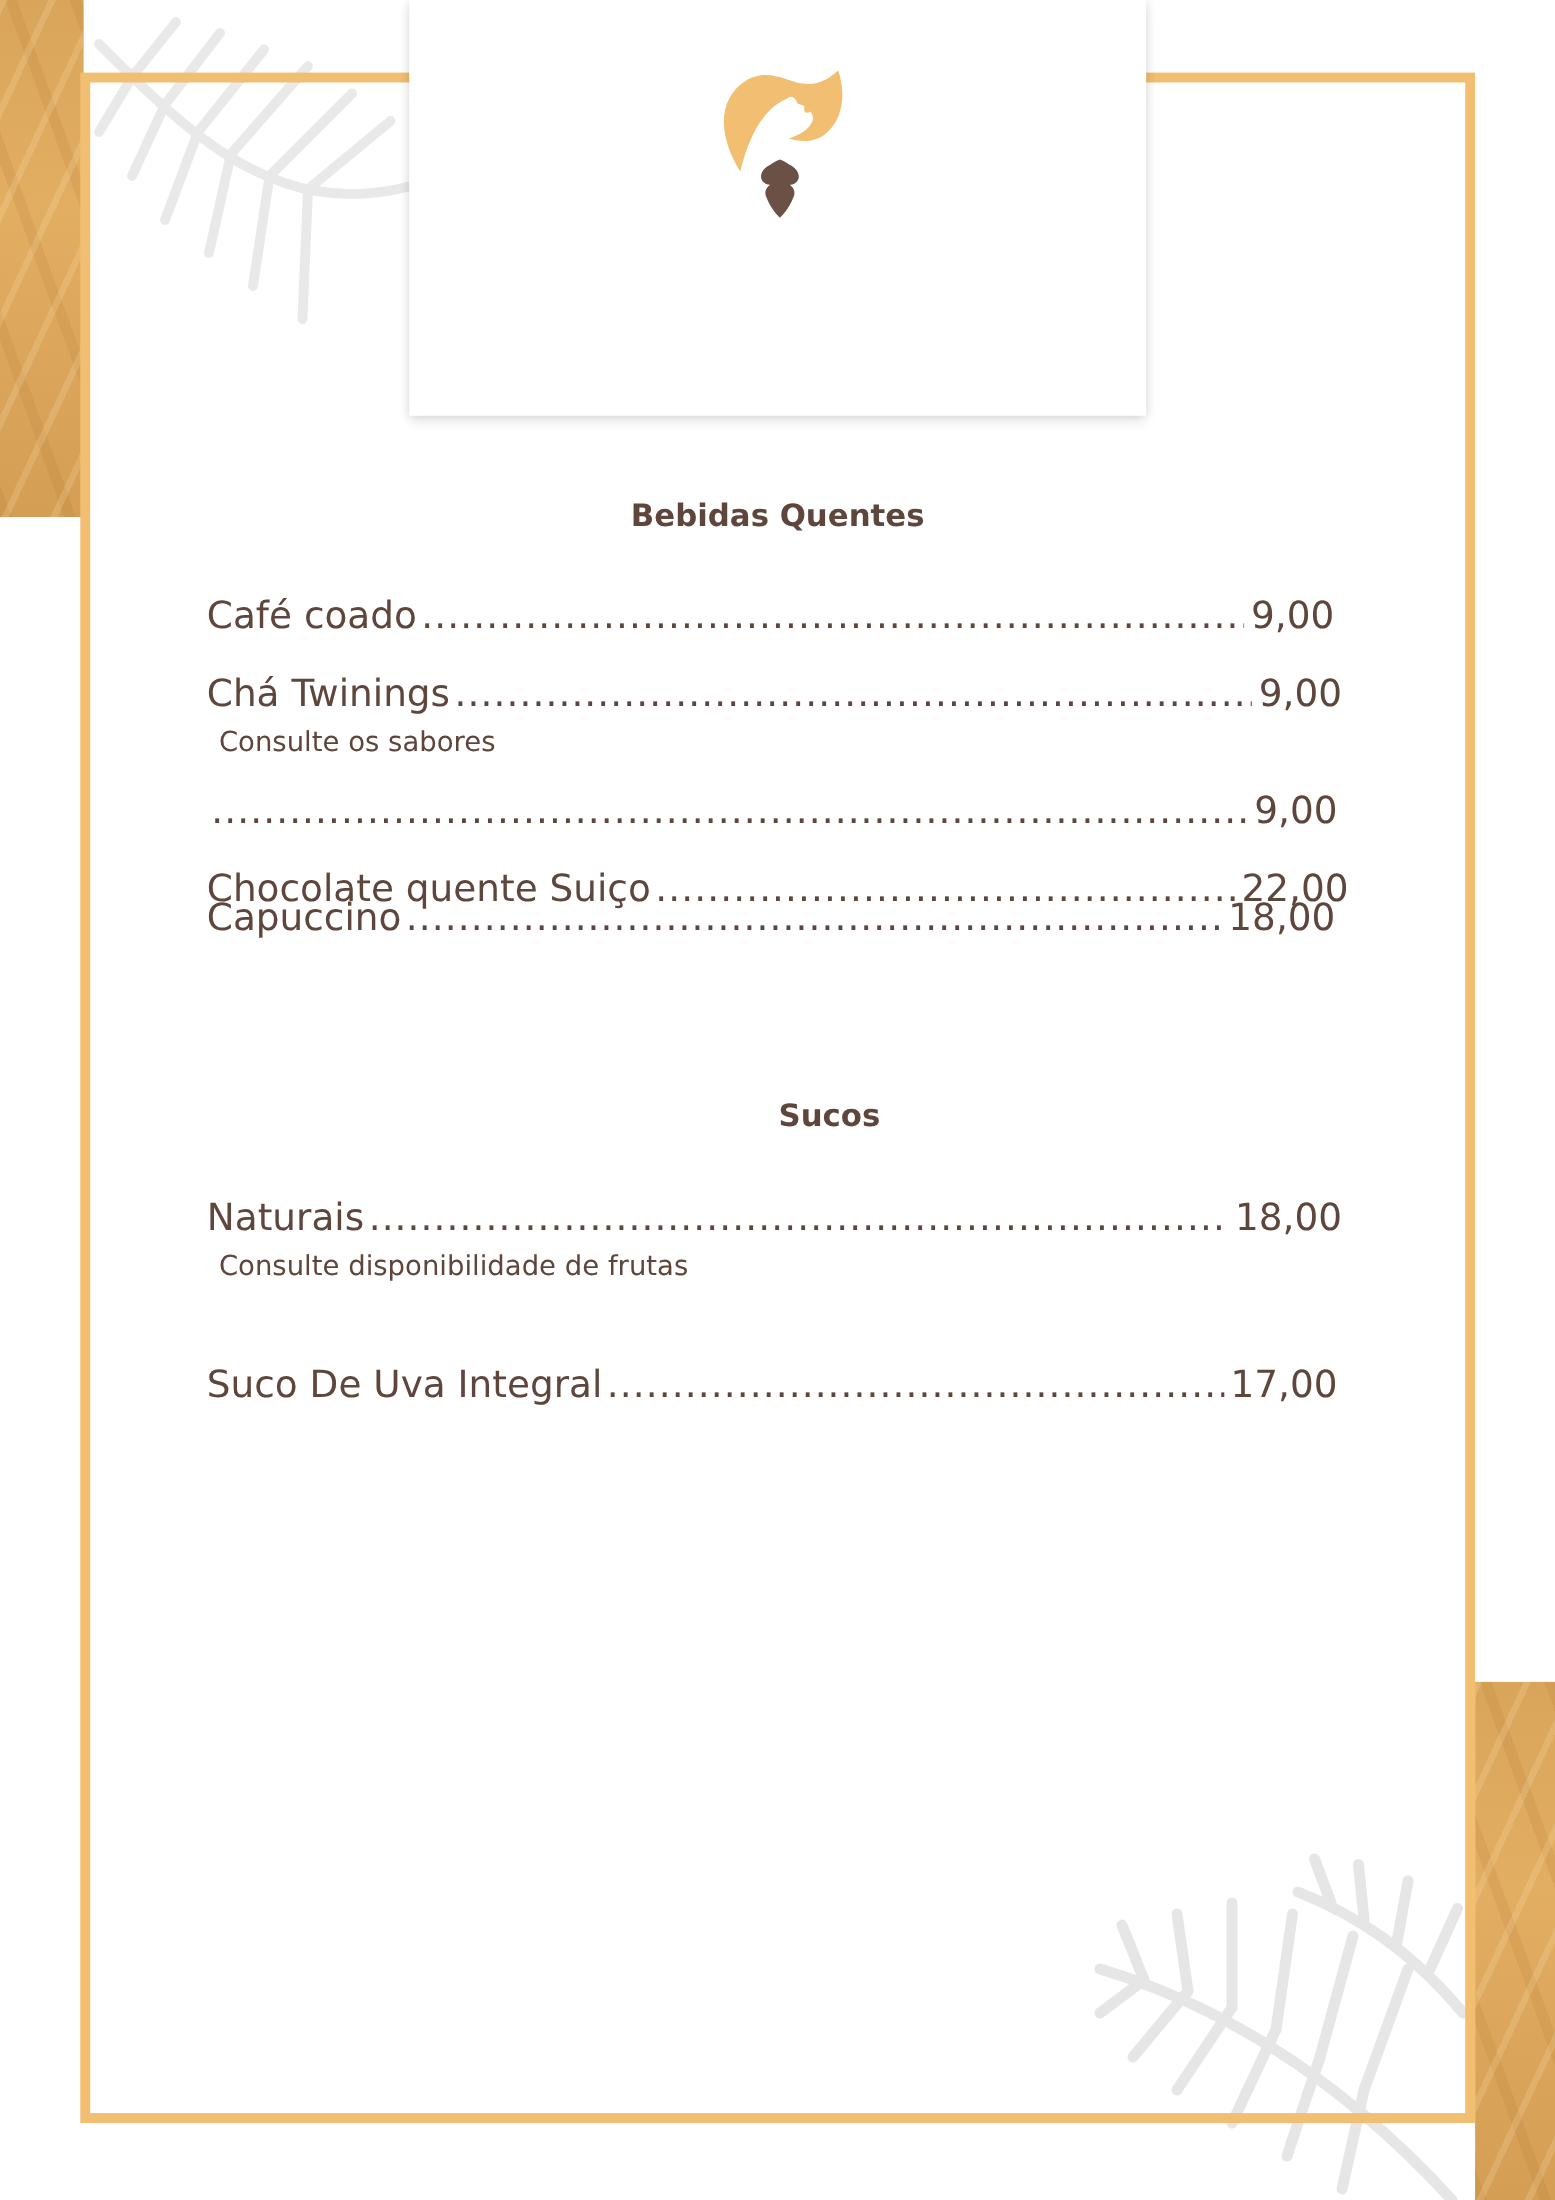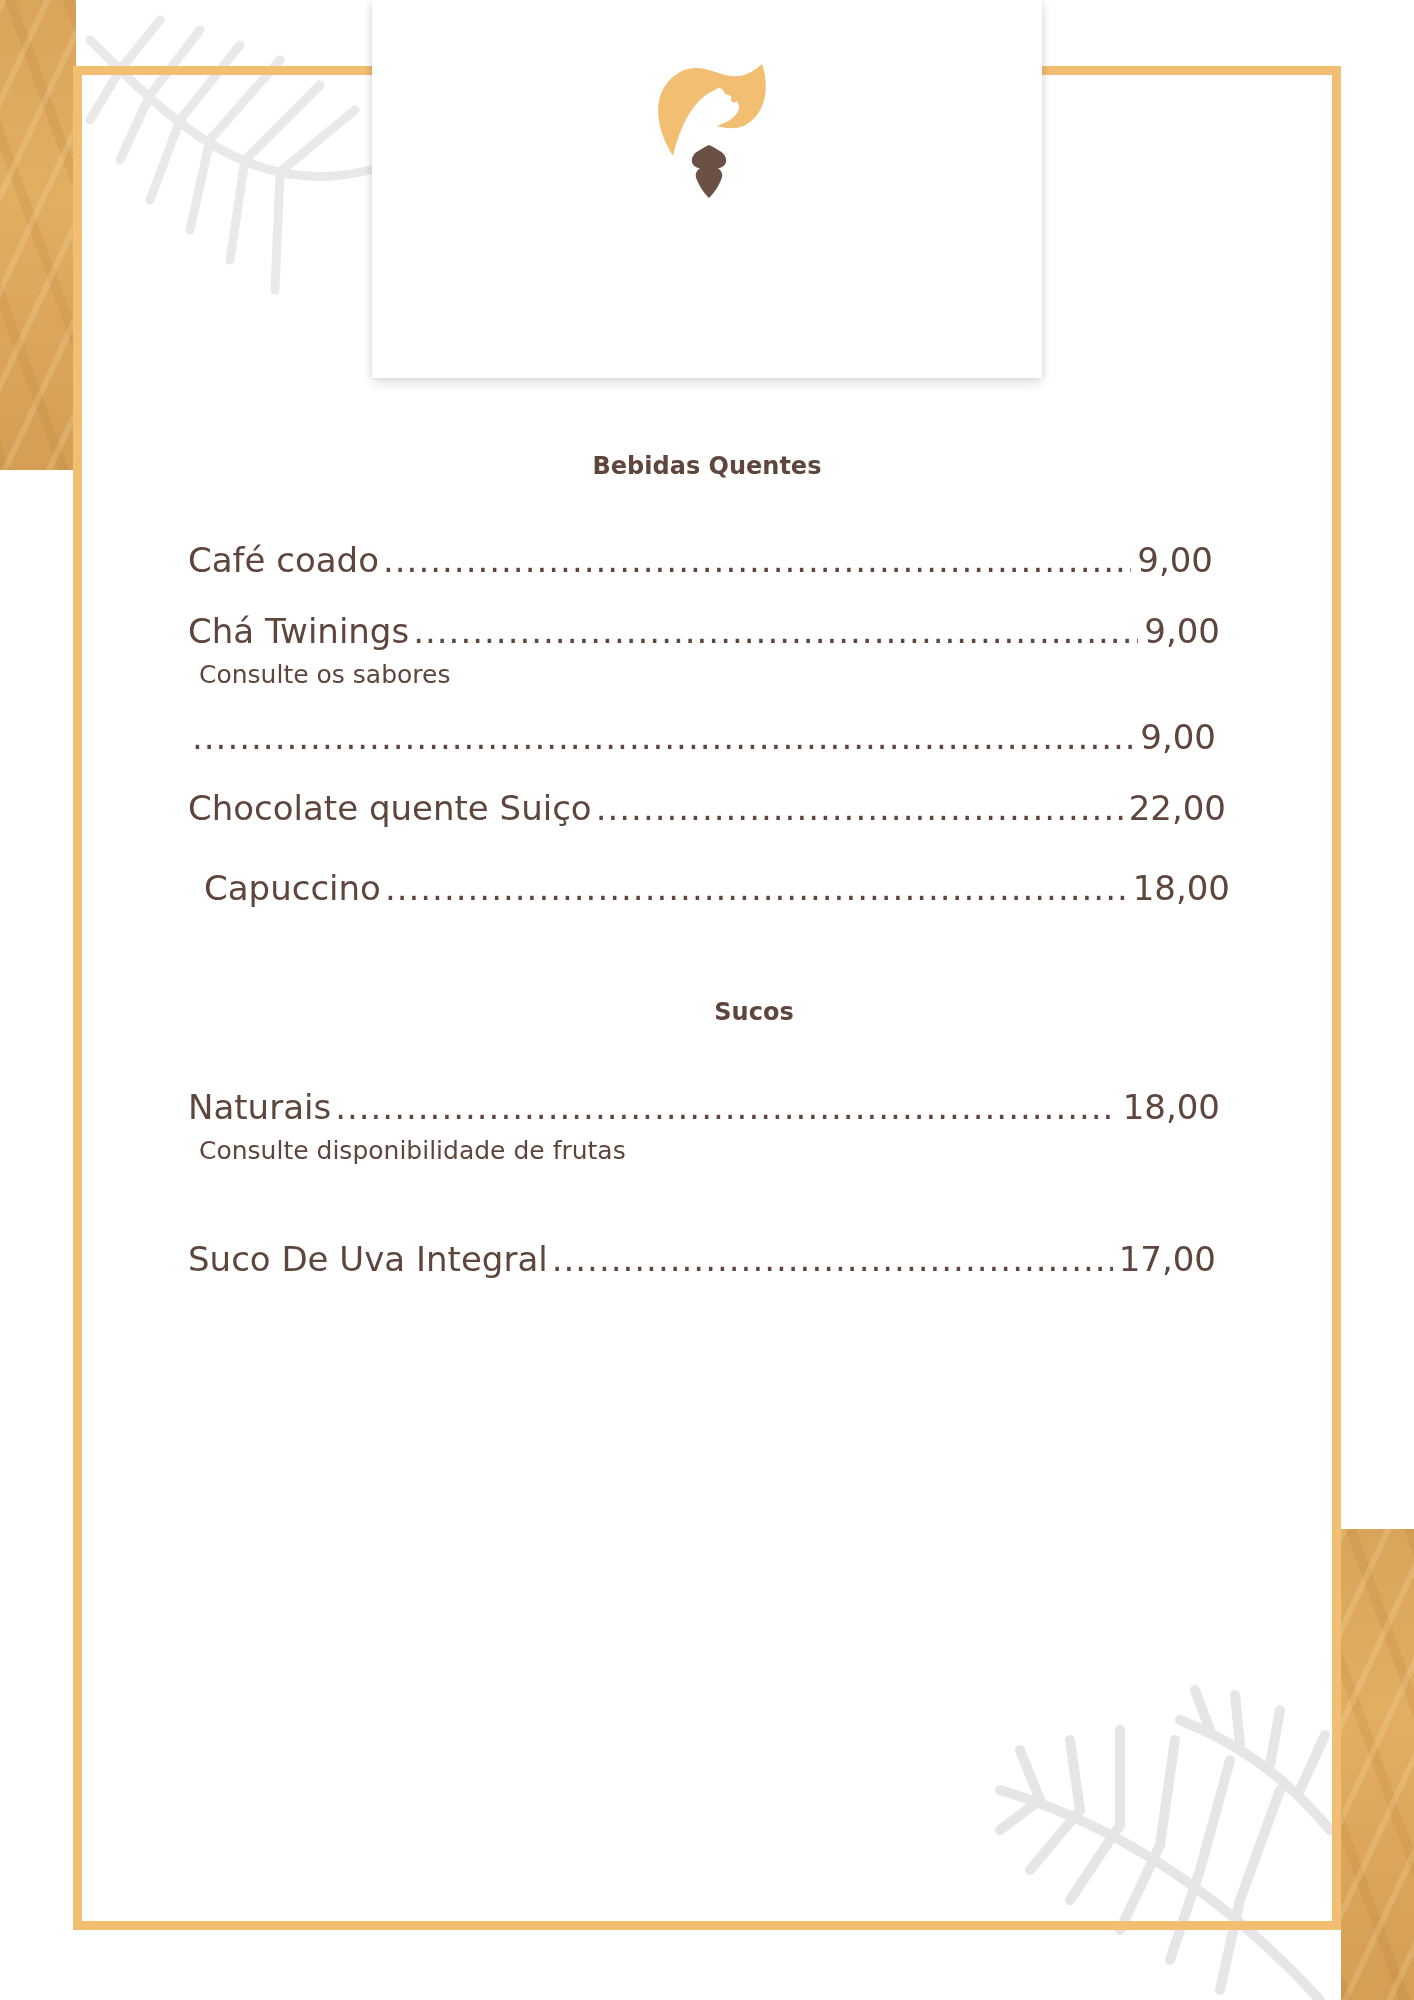--- a/index.html
+++ b/index.html
@@ -36,21 +36,21 @@
   .page-title {
     position:absolute; left:0; width:100%; top:270px;
     text-align:center;
     font-family:"DejaVu Serif", serif;
     font-size:42px; letter-spacing:6px;
     color:#cf964f;
   }
   .section-heading {
     position:absolute; left:0; width:1414px; text-align:center;
     font-family:"DejaVu Sans", sans-serif; font-weight:bold;
-    font-size:24px; color:#5f463c;
+    font-size:28px; color:#5f463c;
   }
   .menu-item {
     position:absolute; left:188px;
     display:flex; align-items:baseline;
     font-size:34px; line-height:40px; color:#5f463c;
     white-space:nowrap;
   }
   .menu-item .name { flex:0 0 auto; }
   .menu-item .dots {
     flex:1 1 auto; overflow:hidden; margin:0 6px 0 4px;
@@ -137,21 +137,21 @@
   <span class="dots">........................................................................................................................................</span>
   <span class="price">9,00</span>
 </div>
 
 <div class="menu-item" style="top:788px; width:1038px;text-align:right;">
   <span class="name">Chocolate quente Suiço</span>
   <span class="dots">........................................................................................................................................</span>
   <span class="price">22,00</span>
 </div>
 
-<div class="menu-item" style="top:868px; width:1026px;margin-left:16px;">
+<div class="menu-item" style="top:814px; width:1026px;">
   <span class="name">Capuccino </span>
   <span class="dots">........................................................................................................................................</span>
   <span class="price">18,00</span>
 </div>
 
 <div class="section-heading" style="top:998px;padding-left:47px;">Sucos</div>
 
 <div class="menu-item" style="top:1087px; width:1032px;">
   <span class="name">Naturais</span>
   <span class="dots">........................................................................................................................................</span>

